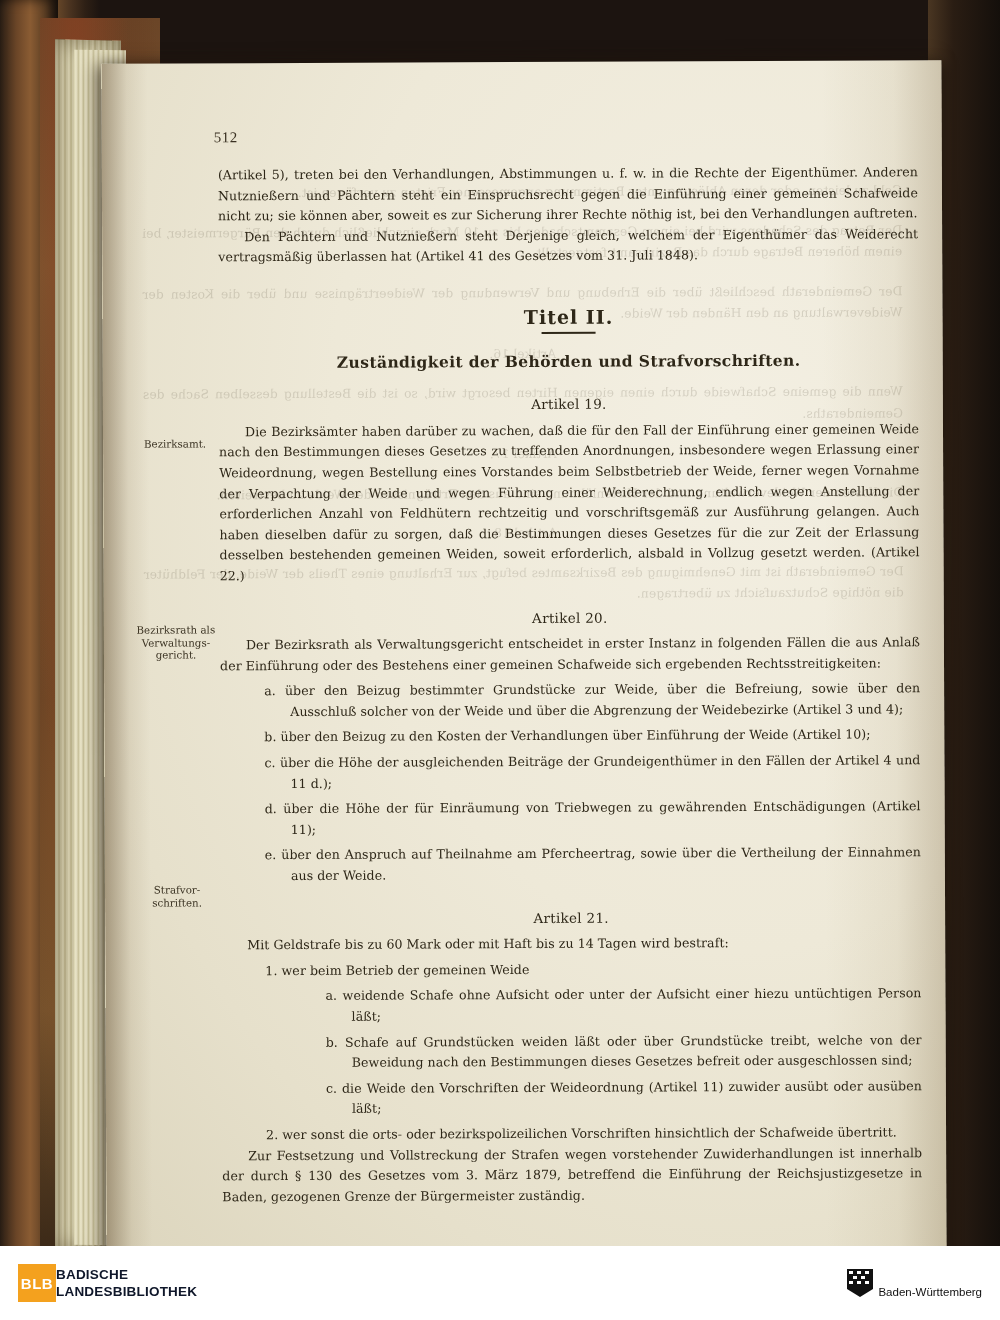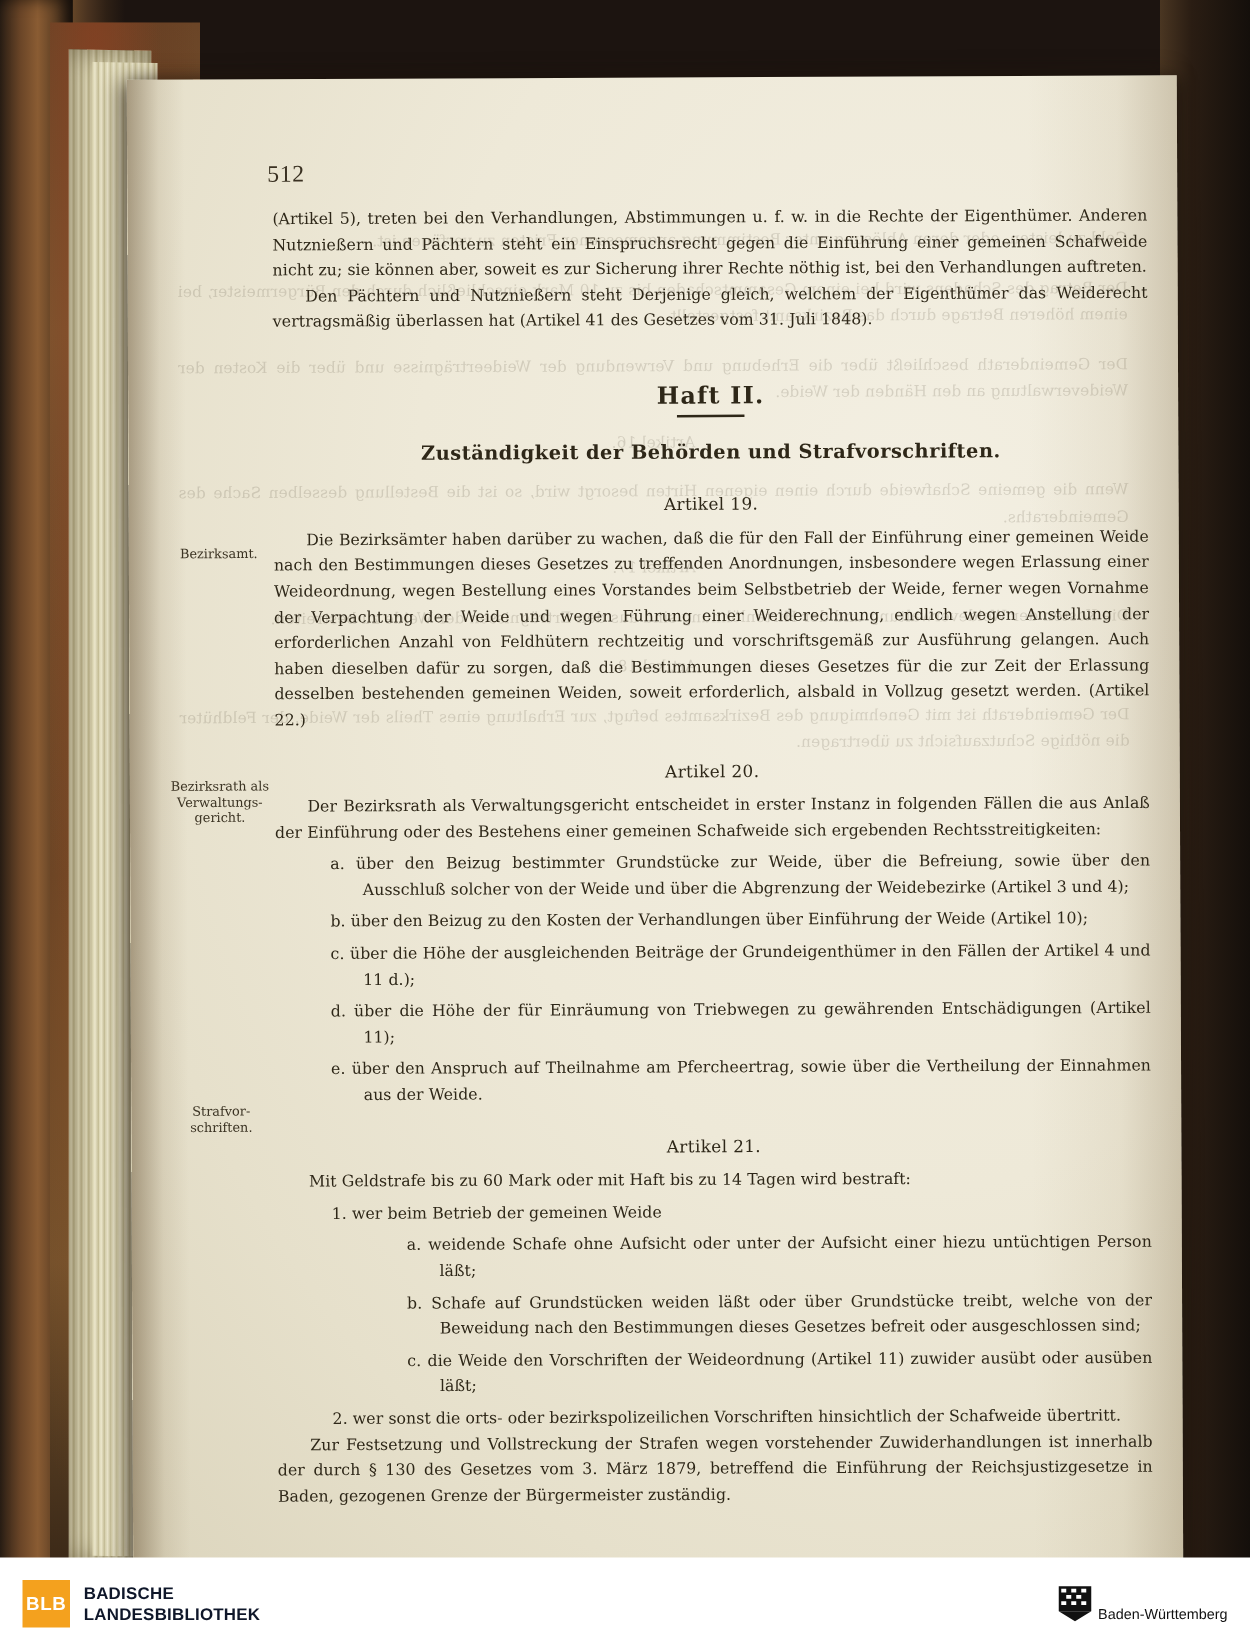--- a/index.html
+++ b/index.html
@@ -124,21 +124,21 @@
 
   
   .content {
     position: absolute;
     left: 0; top: 0; right: 0; bottom: 0;
     color: #2b2418;
   }
   .folio {
     position: absolute;
     left: 112px; top: 66px;
-    font-size: 19px;
+    font-size: 15px;
     letter-spacing: .5px;
     color: #3a3122;
     font-family: "Liberation Serif", serif;
   }
   .col {
     position: absolute;
     left: 116px;
     top: 102px;
     width: 700px;
   }
@@ -210,21 +210,21 @@
     position: absolute;
     left: 0; right: 0; bottom: 0;
     height: 74px;
     background: #ffffff;
     display: flex;
     align-items: center;
     justify-content: space-between;
     padding: 0 18px;
     box-sizing: border-box;
   }
-  .blb-left { display: flex; align-items: center; gap: 11px; }
+  .blb-left { display: flex; align-items: center; gap: 0; }
   .blb-logo {
     width: 38px; height: 38px;
     background: #f4a11e;
     color: #fff;
     font-family: "Liberation Sans", sans-serif;
     font-weight: bold;
     font-size: 15px;
     display: flex; align-items: center; justify-content: center;
     letter-spacing: .5px;
   }
@@ -280,21 +280,21 @@
 gericht.</div>
       <div class="marginal" style="top:820px; white-space:pre-line;">Strafvor-
 schriften.</div>
 
       <div class="col frak">
 
         <p>(Artikel 5), treten bei den Verhandlungen, Abstimmungen u. f. w. in die Rechte der Eigenthümer. Anderen Nutznießern und Pächtern steht ein Einspruchsrecht gegen die Einführung einer gemeinen Schafweide nicht zu; sie können aber, soweit es zur Sicherung ihrer Rechte nöthig ist, bei den Verhandlungen auftreten.</p>
         <p class="indent mt8">Den Pächtern und Nutznießern steht Derjenige gleich, welchem der Eigenthümer das Weiderecht vertragsmäßig überlassen hat (Artikel 41 des Gesetzes vom 31. Juli 1848).</p>
 
         <div class="titel">
-          <span>Haft II.</span>
+          <span>Titel II.</span>
           <span class="rule"></span>
         </div>
         <div class="subtitle">Zuständigkeit der Behörden und Strafvorschriften.</div>
 
         <div class="artikel">Artikel 19.</div>
         <p class="indent">Die Bezirksämter haben darüber zu wachen, daß die für den Fall der Einführung einer gemeinen Weide nach den Bestimmungen dieses Gesetzes zu treffenden Anordnungen, insbesondere wegen Erlassung einer Weideordnung, wegen Bestellung eines Vorstandes beim Selbstbetrieb der Weide, ferner wegen Vornahme der Verpachtung der Weide und wegen Führung einer Weiderechnung, endlich wegen Anstellung der erforderlichen Anzahl von Feldhütern rechtzeitig und vorschriftsgemäß zur Ausführung gelangen. Auch haben dieselben dafür zu sorgen, daß die Bestimmungen dieses Gesetzes für die zur Zeit der Erlassung desselben bestehenden gemeinen Weiden, soweit erforderlich, alsbald in Vollzug gesetzt werden. (Artikel 22.)</p>
 
         <div class="artikel mt14">Artikel 20.</div>
         <p class="indent">Der Bezirksrath als Verwaltungsgericht entscheidet in erster Instanz in folgenden Fällen die aus Anlaß der Einführung oder des Bestehens einer gemeinen Schafweide sich ergebenden Rechtsstreitigkeiten:</p>
         <div class="sublist">

